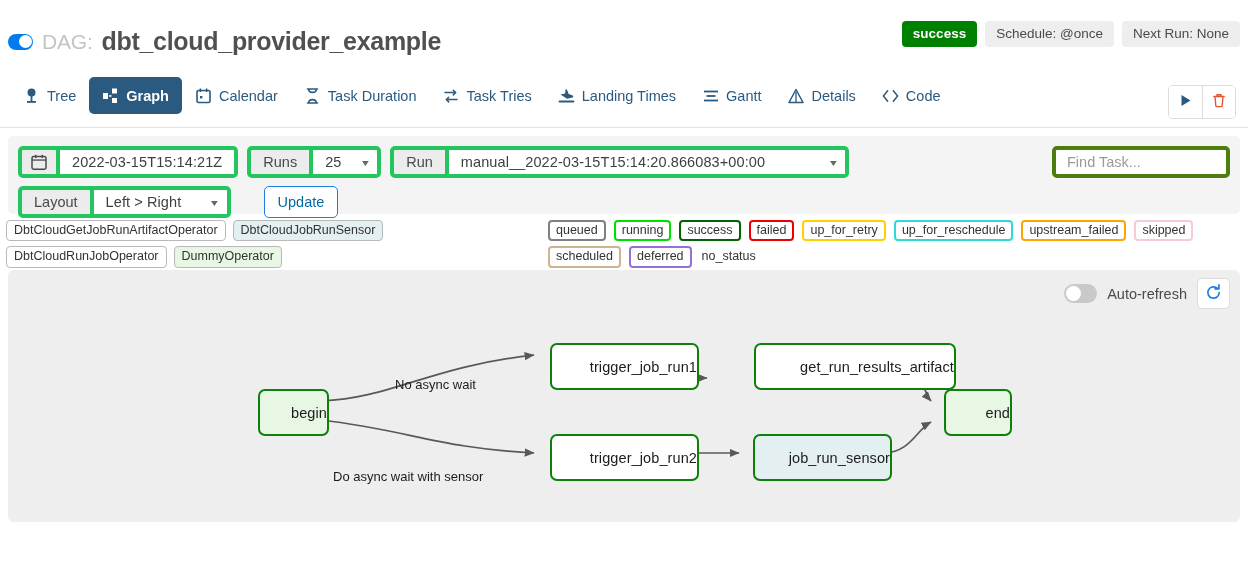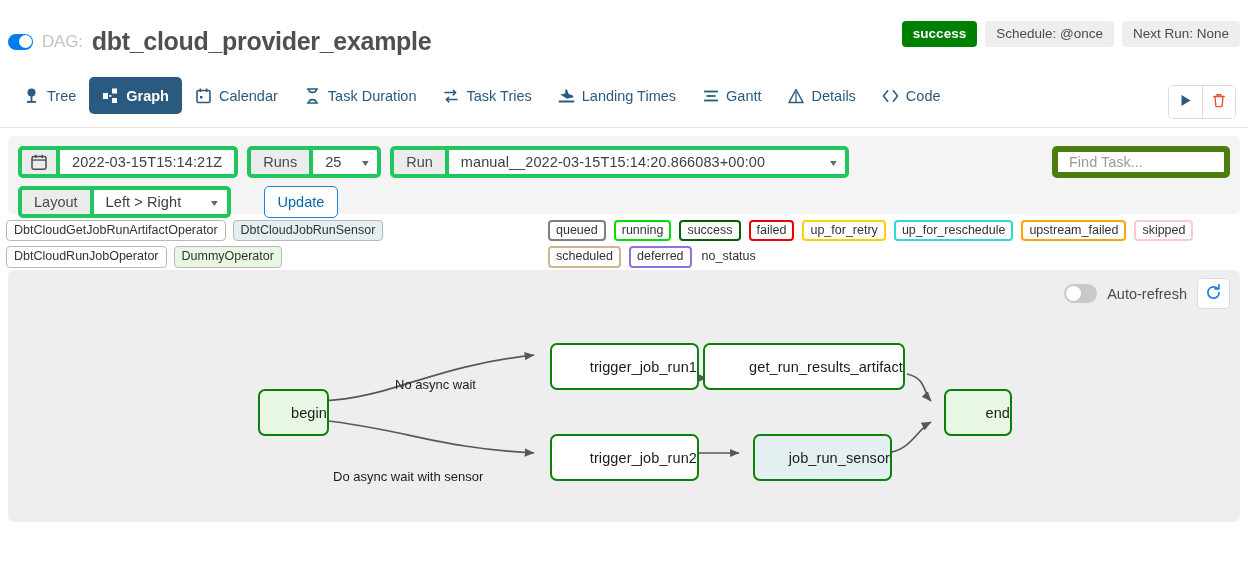--- a/index.html
+++ b/index.html
@@ -32,21 +32,21 @@
   }
   .toggle-pill::after {
     content: "";
     position: absolute;
     right: 1.5px; top: 1.5px;
     width: 13px; height: 13px;
     border-radius: 50%;
     background: #ffffff;
   }
   .dag-label {
-    font-size: 17px;
+    font-size: 21px;
     color: #c4c4c4;
     letter-spacing: -0.2px;
   }
   .dag-name {
     font-size: 25px;
     font-weight: bold;
     color: #51504f;
     letter-spacing: -0.3px;
   }
   .header-badges {
@@ -168,21 +168,21 @@
     font-size: 14.5px;
     border-radius: 5px;
     padding: 0 13px;
     cursor: pointer;
     font-family: inherit;
   }
   .find-task {
     position: absolute;
     right: 10px; top: 10px;
     width: 178px; height: 32px;
-    border: 6px solid #4d7c0f;
+    border: 4px solid #4d7c0f;
     border-radius: 5px;
     background: #ffffff;
     font-size: 14.5px;
     color: #3f3f3f;
     padding: 0 11px;
     font-family: inherit;
   }
   .find-task::placeholder { color: #9a9a9a; }
 
   
@@ -499,21 +499,21 @@
       <path d="M876,183 C 903,182 908,160 923,152"></path>
     </g>
   </svg>
 
   <div class="node fill-dummy" style="left:250px; top:119px; width:71px; height:47px;">
     <span>begin</span>
   </div>
   <div class="node" style="left:542px; top:73px; width:149px; height:47px;">
     <span>trigger_job_run1</span>
   </div>
-  <div class="node" style="left:695px; top:73px; width:202px; height:47px;">
+  <div class="node" style="left:746px; top:73px; width:202px; height:47px;">
     <span>get_run_results_artifact</span>
   </div>
   <div class="node" style="left:542px; top:164px; width:149px; height:47px;">
     <span>trigger_job_run2</span>
   </div>
   <div class="node fill-sensor" style="left:745px; top:164px; width:139px; height:47px;">
     <span>job_run_sensor</span>
   </div>
   <div class="node fill-dummy" style="left:936px; top:119px; width:68px; height:47px;">
     <span>end</span>

